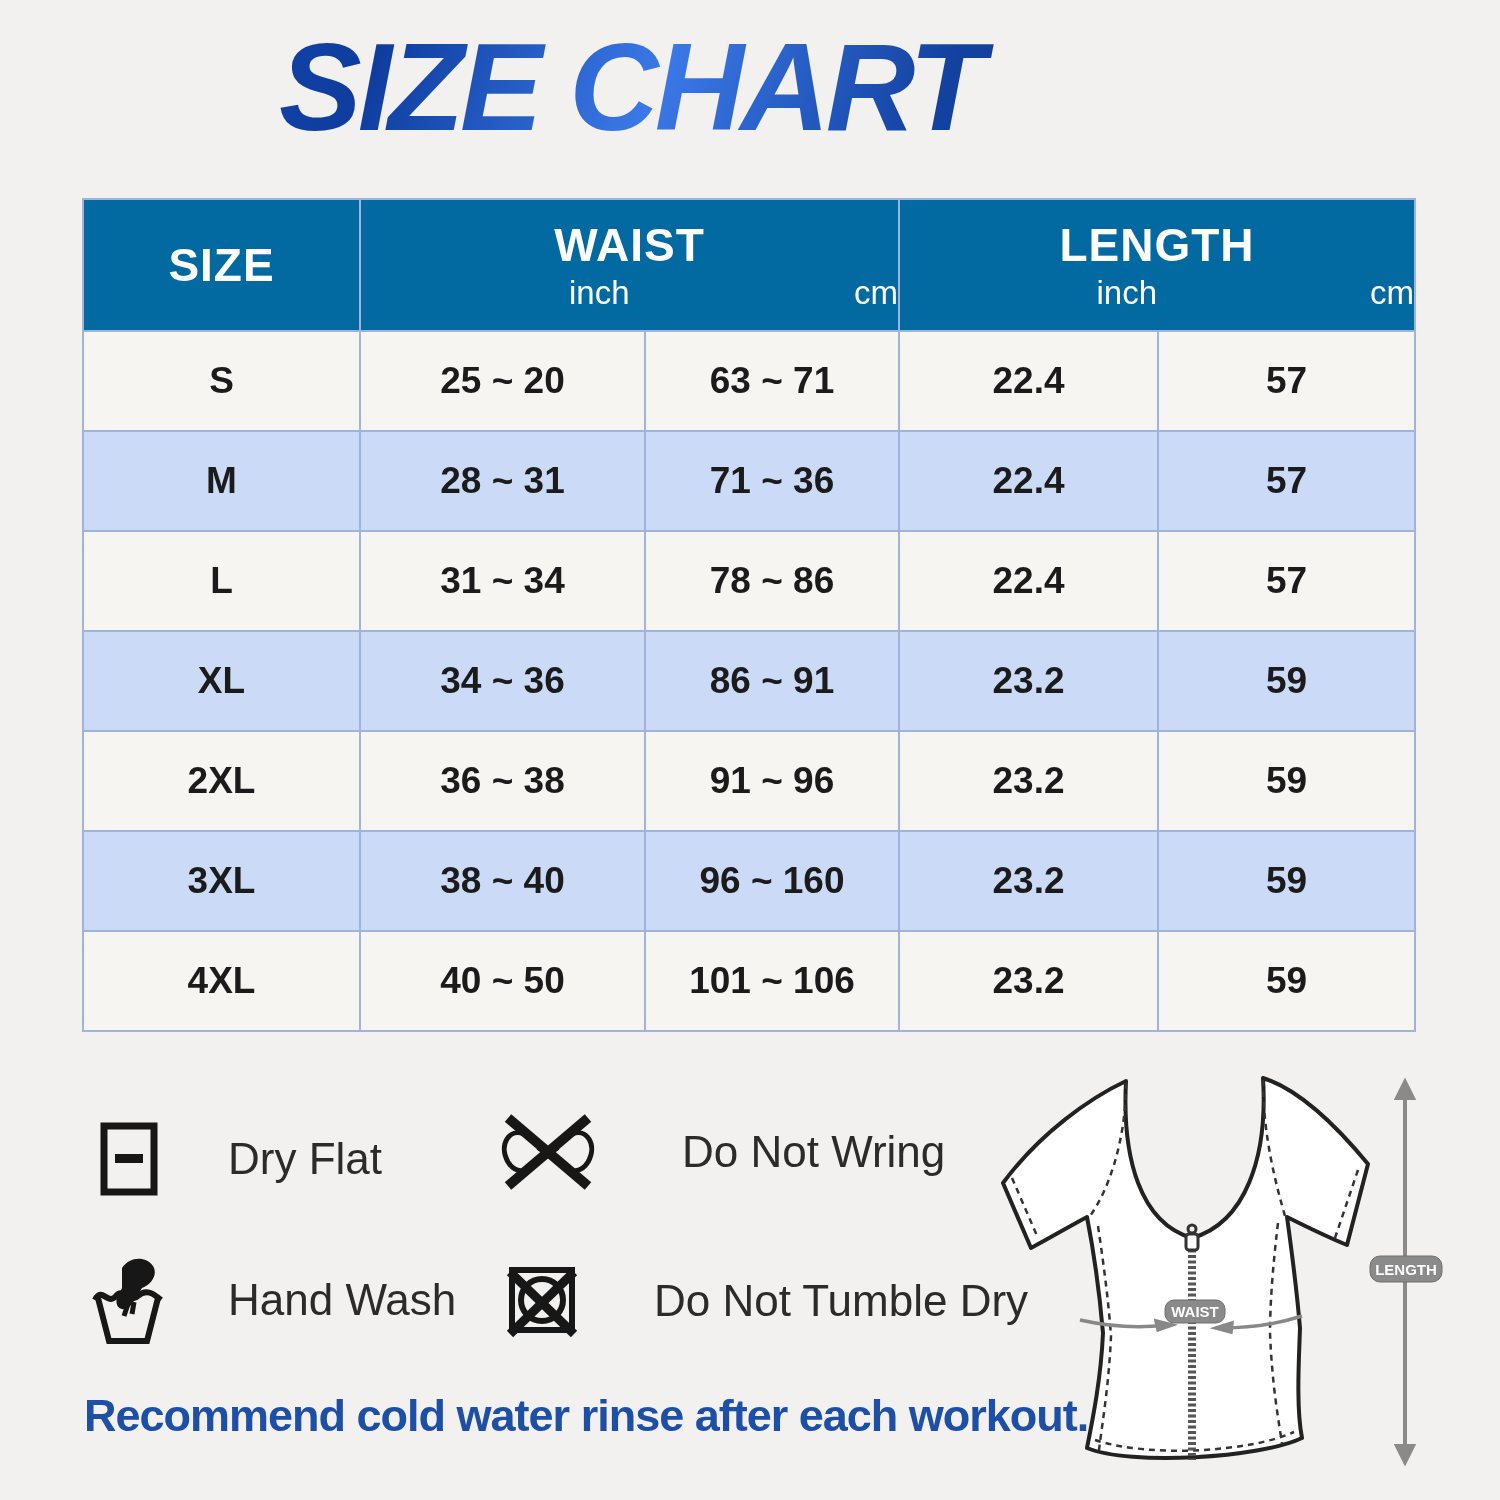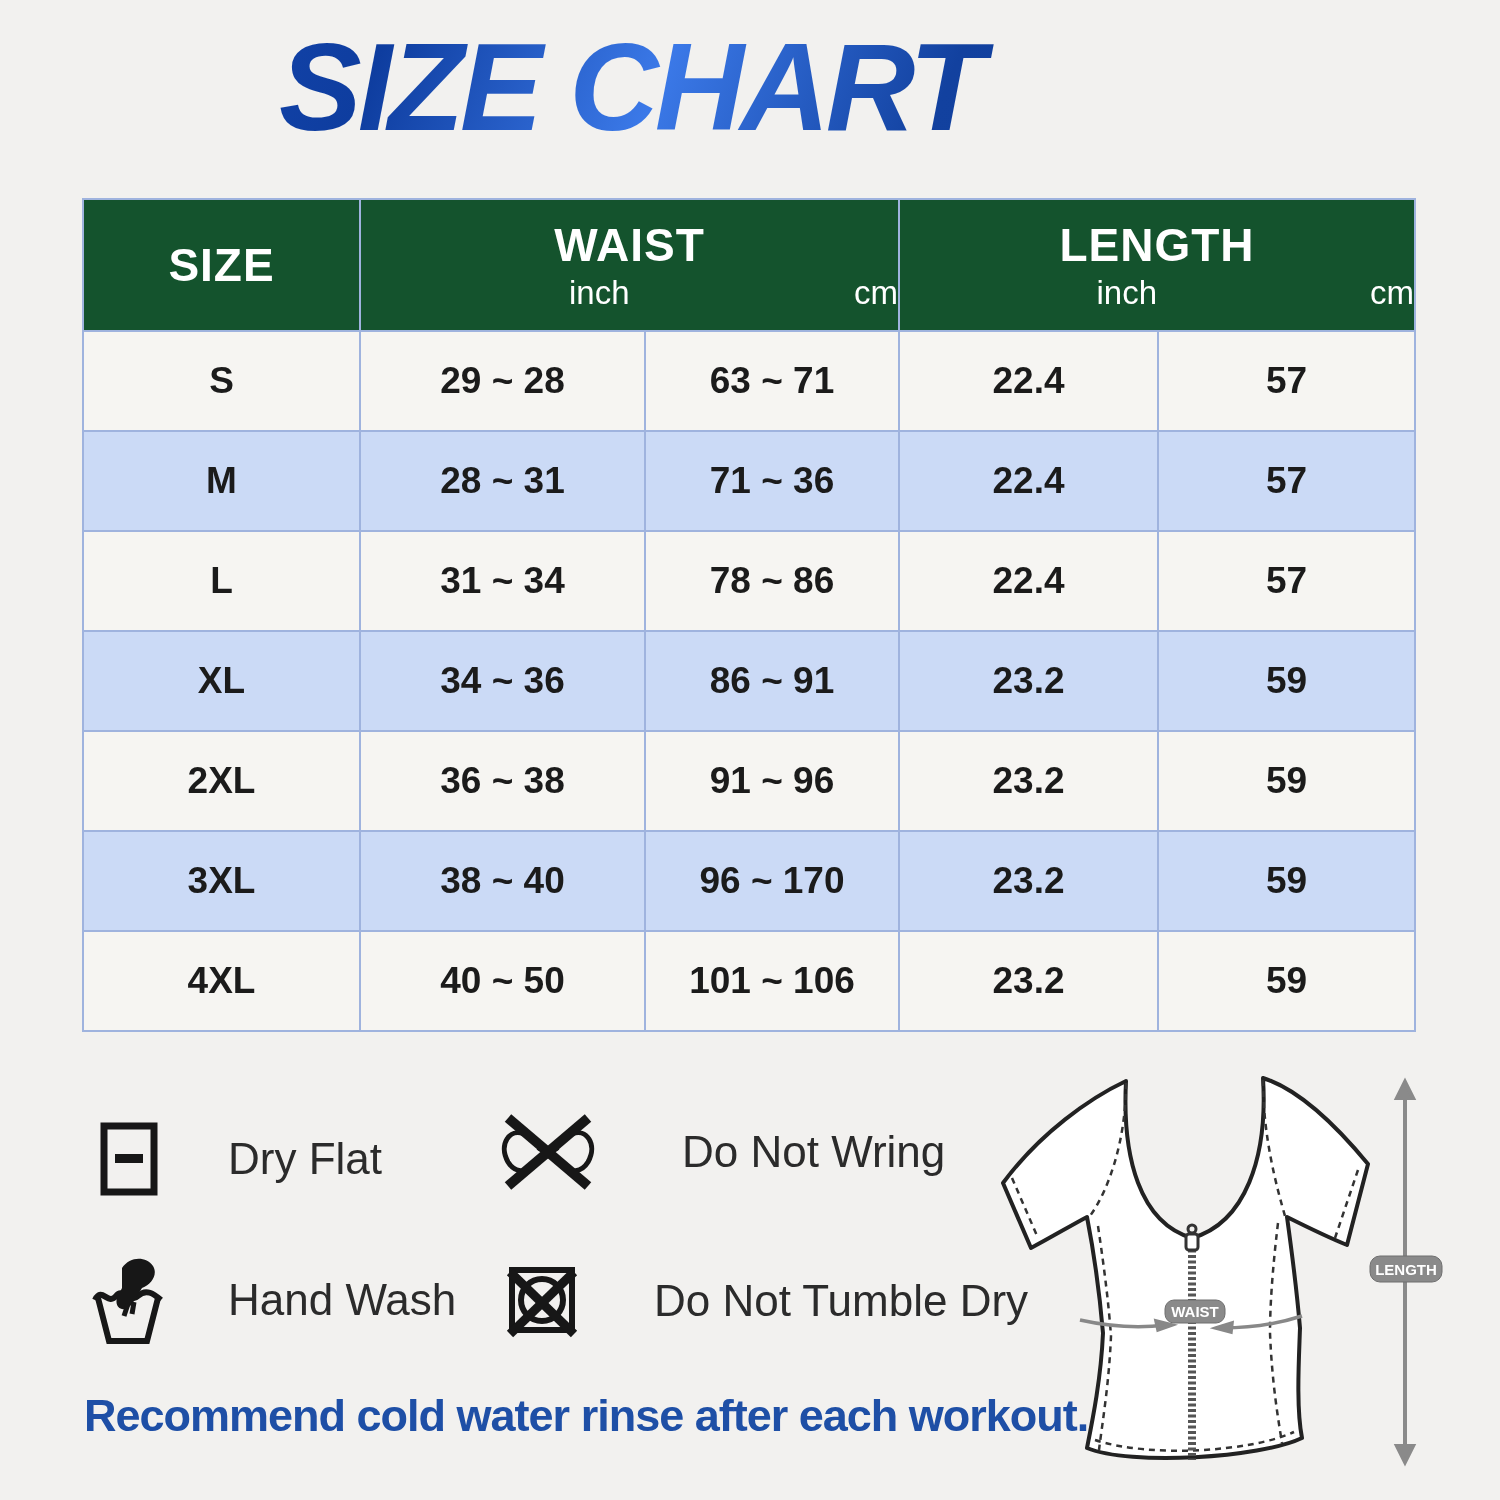--- a/index.html
+++ b/index.html
@@ -15,21 +15,21 @@
     background:linear-gradient(112deg,#1a4cb8 0%,#0e3d9f 30%,#3b79e8 52%,#12419f 74%,#0d3a9a 100%);
     -webkit-background-clip:text;background-clip:text;color:transparent;
   }
   
   .size-table{
     position:absolute;left:82px;top:198px;width:1330px;
     display:grid;grid-template-columns:275px 283px 252px 257px 1fr;
     gap:2px;background:#9fb3de;border:2px solid #9fb3de;
   }
   .th{
-    background:#14532d;color:#ffffff;display:flex;flex-direction:column;
+    background:#0369a1;color:#ffffff;display:flex;flex-direction:column;
     align-items:center;justify-content:center;height:130px;
   }
   .th-waist{grid-column:2 / span 2;}
   .th-length{grid-column:4 / span 2;}
   .th-label{font-size:46px;font-weight:bold;letter-spacing:1px;}
   .th-units{display:flex;width:100%;margin-top:2px;}
   .th-units span{flex:1;text-align:right;font-size:33px;font-weight:normal;}
   .td{
     height:98px;display:flex;align-items:center;justify-content:center;
     font-size:37px;font-weight:bold;color:#1b1b1b;
@@ -72,21 +72,21 @@
     <div class="th th-length">
       <div class="th-label">LENGTH</div>
       <div class="th-units">
         <span>inch</span>
         <span>cm</span>
       </div>
     </div>
 
     <div class="trow row-light">
       <div class="td">S</div>
-      <div class="td">29 ~ 28</div>
+      <div class="td">25 ~ 20</div>
       <div class="td">63 ~ 71</div>
       <div class="td">22.4</div>
       <div class="td">57</div>
     </div>
     <div class="trow row-blue">
       <div class="td">M</div>
       <div class="td">28 ~ 31</div>
       <div class="td">71 ~ 36</div>
       <div class="td">22.4</div>
       <div class="td">57</div>
@@ -108,21 +108,21 @@
     <div class="trow row-light">
       <div class="td">2XL</div>
       <div class="td">36 ~ 38</div>
       <div class="td">91 ~ 96</div>
       <div class="td">23.2</div>
       <div class="td">59</div>
     </div>
     <div class="trow row-blue">
       <div class="td">3XL</div>
       <div class="td">38 ~ 40</div>
-      <div class="td">96 ~ 170</div>
+      <div class="td">96 ~ 160</div>
       <div class="td">23.2</div>
       <div class="td">59</div>
     </div>
     <div class="trow row-light">
       <div class="td">4XL</div>
       <div class="td">40 ~ 50</div>
       <div class="td">101 ~ 106</div>
       <div class="td">23.2</div>
       <div class="td">59</div>
     </div>

